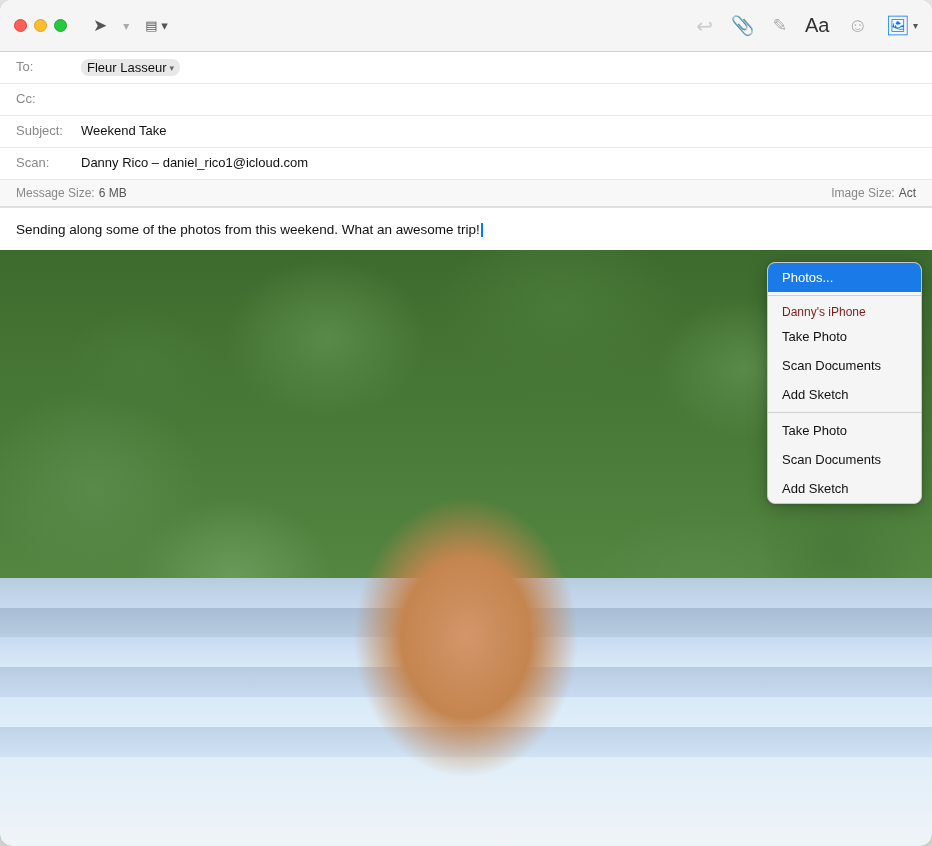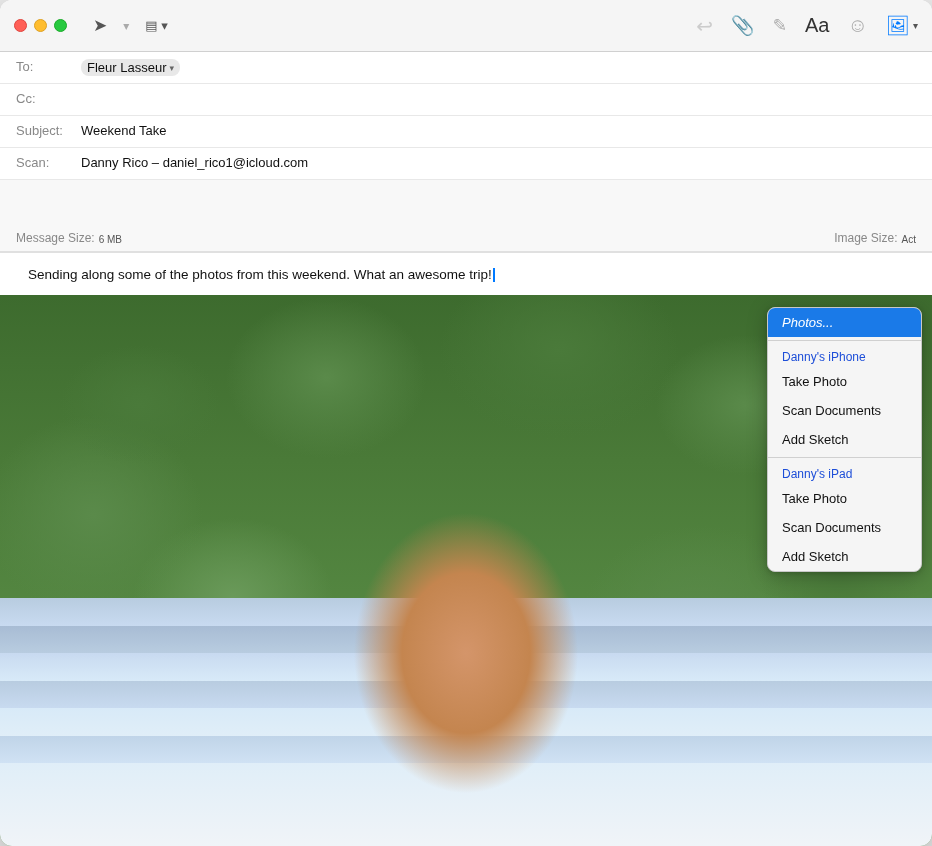--- a/index.html
+++ b/index.html
@@ -126,50 +126,49 @@
       gap: 3px;
     }
 
     .recipient-chip .chevron {
       font-size: 9px;
       color: #666;
     }
 
     .meta-row {
       display: flex;
-      align-items: flex-end;
+      align-items: flex-start;
       padding: 6px 16px;
       background: #f8f8f8;
       border-bottom: 1px solid #e0e0e0;
     }
 
     .meta-label {
       font-size: 12px;
       color: #888;
     }
 
     .meta-value {
-      font-size: 10px;
+      font-size: 12px;
       color: #555;
-      margin-top: 48px;
     }
 
     .meta-spacer { flex: 1; }
 
     
     .email-body {
       flex: 1;
       display: flex;
       flex-direction: column;
       overflow: hidden;
       position: relative;
     }
 
     .body-text {
-      padding: 12px 28px 10px;
+      padding: 12px 16px 10px;
       font-size: 13.5px;
       color: #111;
       line-height: 1.5;
       flex-shrink: 0;
     }
 
     .cursor {
       display: inline-block;
       width: 2px;
       height: 14px;
@@ -235,27 +234,26 @@
     .menu-item {
       padding: 7px 14px;
       font-size: 13px;
       color: #111;
       cursor: pointer;
     }
 
     .menu-item.selected {
       background: #1a7ae8;
       color: #fff;
-      font-style: italic;
     }
 
     .menu-section-header {
       padding: 6px 14px 3px;
       font-size: 12px;
-      color: #1d4ed8;
+      color: #7f1d1d;
       cursor: default;
     }
 
     .menu-divider {
       height: 1px;
       background: #d0d0d0;
       margin: 3px 0;
     }
   </style>
 </head>
@@ -326,21 +324,20 @@
       <div class="selfie-photo"></div>
 
       <div class="dropdown-menu">
         <div class="menu-item selected">Photos...</div>
         <div class="menu-divider"></div>
         <div class="menu-section-header">Danny's iPhone</div>
         <div class="menu-item">Take Photo</div>
         <div class="menu-item">Scan Documents</div>
         <div class="menu-item">Add Sketch</div>
         <div class="menu-divider"></div>
-        <div class="menu-section-header">Danny's iPad</div>
         <div class="menu-item">Take Photo</div>
         <div class="menu-item">Scan Documents</div>
         <div class="menu-item">Add Sketch</div>
       </div>
 
     </div>
   </div>
 
 </div>
 

